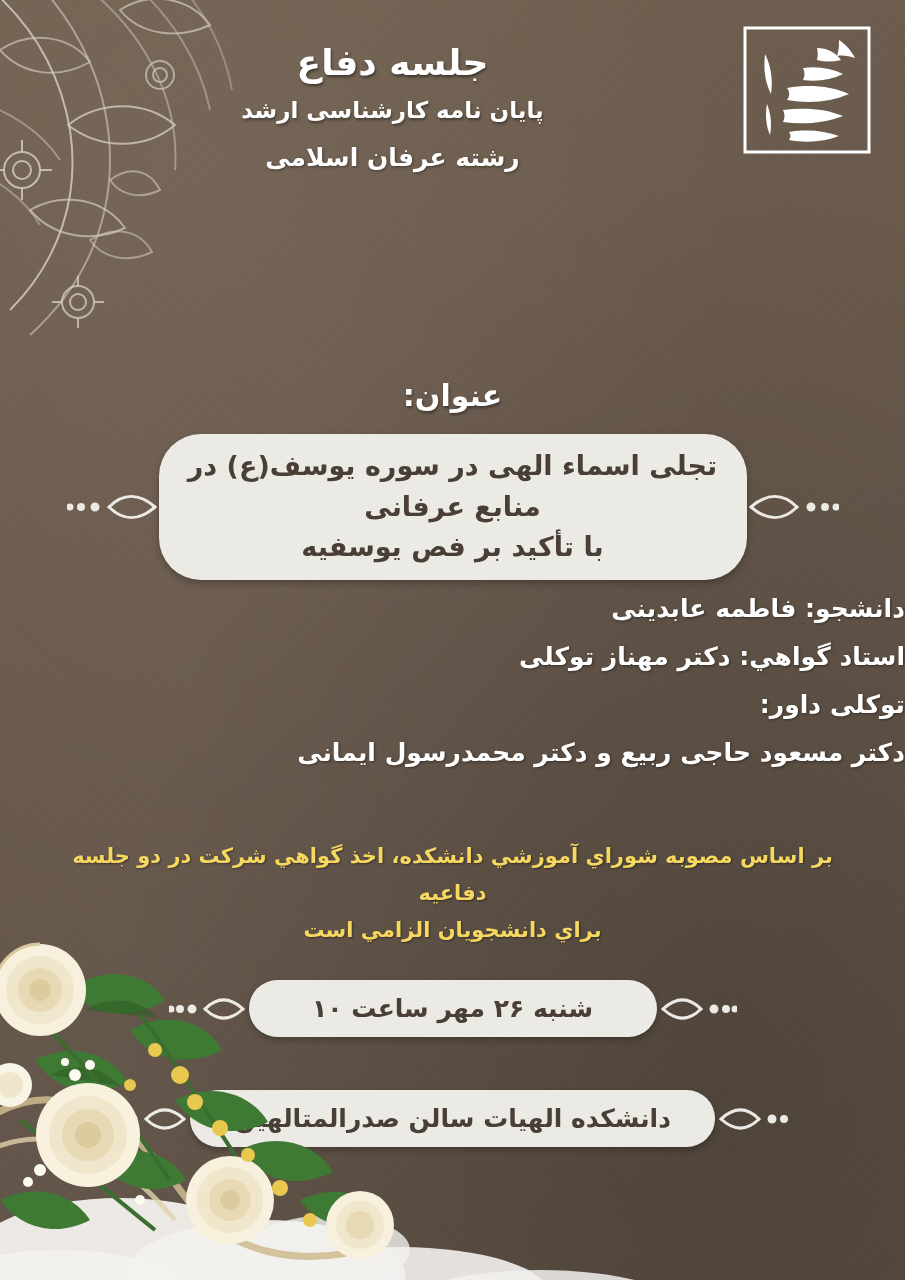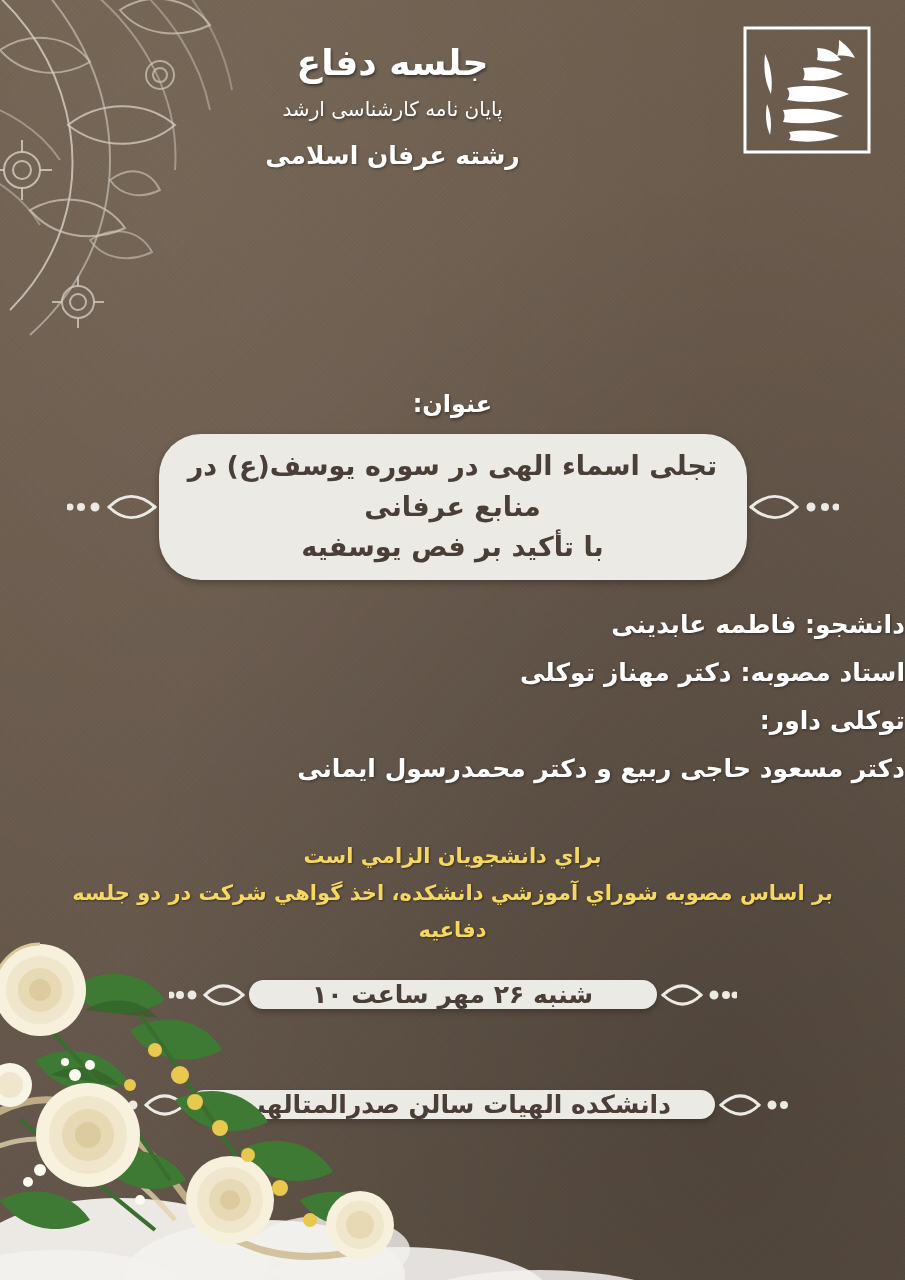--- a/index.html
+++ b/index.html
@@ -60,40 +60,40 @@
     color: #ffffff;
   }
   .title-main {
     font-size: 36px;
     font-weight: bold;
     letter-spacing: 0.5px;
     text-shadow: 1px 2px 3px rgba(0,0,0,0.45);
     margin-bottom: 14px;
   }
   .title-sub {
-    font-size: 20px;
-    font-weight: normal;
+    font-size: 23px;
+    font-weight: bold;
     text-shadow: 1px 2px 3px rgba(0,0,0,0.4);
     margin-bottom: 20px;
   }
   .title-line {
     font-size: 25px;
     font-weight: bold;
     text-shadow: 1px 1px 3px rgba(0,0,0,0.4);
     margin-bottom: 22px;
     margin-top: 12px;
   }
 
   .label-onvan {
     position: absolute;
-    top: 390px;
+    top: 378px;
     left: 0;
     right: 0;
     text-align: center;
-    font-size: 24px;
+    font-size: 30px;
     font-weight: bold;
     color: #ffffff;
     text-shadow: 1px 2px 3px rgba(0,0,0,0.4);
   }
 
   
   .plaque-wrap {
     position: absolute;
     top: 434px;
     left: 0;
@@ -143,21 +143,21 @@
     width: 90px;
     height: 40px;
     pointer-events: none;
   }
   .flourish.right { right: -92px; }
   .flourish.left  { left: -92px; }
 
   
   .people {
     position: absolute;
-    top: 610px;
+    top: 594px;
     right: 0;
     left: 90px;
     text-align: left;
     color: #ffffff;
   }
   .people .row {
     font-size: 25px;
     font-weight: bold;
     text-shadow: 1px 1px 3px rgba(0,0,0,0.4);
     margin-bottom: 19px;
@@ -191,21 +191,21 @@
     display: flex;
     justify-content: center;
   }
   .plaque-small-wrap.date { top: 980px; }
   .plaque-small-wrap.venue { top: 1090px; }
 
   .plaque-small {
     position: relative;
     background: #eceae5;
     border-radius: 34px;
-    padding: 0 44px;
+    padding: 14px 44px;
     box-shadow: 0 3px 6px rgba(0,0,0,0.26);
     color: #4a3f36;
     font-size: 25px;
     font-weight: bold;
     text-align: center;
     min-width: 320px;
   }
   .plaque-small::before,
   .plaque-small::after {
     content: "";
@@ -321,29 +321,29 @@
       <div class="plaque-text">
         <div>تجلی اسماء الهی در سوره یوسف(ع) در منابع عرفانی</div>
         <div>با تأکید بر فص یوسفیه</div>
       </div>
     </div>
   </div>
 
   <div class="people">
     <div class="people-inner">
       <div class="row">دانشجو: فاطمه عابدینی</div>
-      <div class="row">استاد مصوبه: دکتر مهناز توکلی</div>
+      <div class="row">استاد گواهي: دکتر مهناز توکلی</div>
       <div class="row">توکلی داور:</div>
       <div class="row">دکتر مسعود حاجی ربیع  و دکتر محمدرسول ایمانی</div>
     </div>
   </div>
 
   <div class="notice">
+    <div>بر اساس مصوبه شوراي آموزشي دانشکده، اخذ گواهي شرکت در دو جلسه دفاعیه</div>
     <div>براي دانشجویان الزامي است</div>
-    <div>بر اساس مصوبه شوراي آموزشي دانشکده، اخذ گواهي شرکت در دو جلسه دفاعیه</div>
   </div>
 
   <div class="plaque-small-wrap date">
     <div class="plaque-small">
       <svg class="flourish right" viewBox="0 0 76 34" stroke="#eceae5" stroke-width="3" fill="none" stroke-linecap="round">
         <path d="M2 17 C15 5 28 5 40 17"></path>
         <path d="M2 17 C15 29 28 29 40 17"></path>
         <circle cx="53" cy="17" r="3" fill="#eceae5"></circle>
         <circle cx="65" cy="17" r="2.5" fill="#eceae5"></circle>
         <circle cx="74" cy="17" r="2" fill="#eceae5"></circle>

